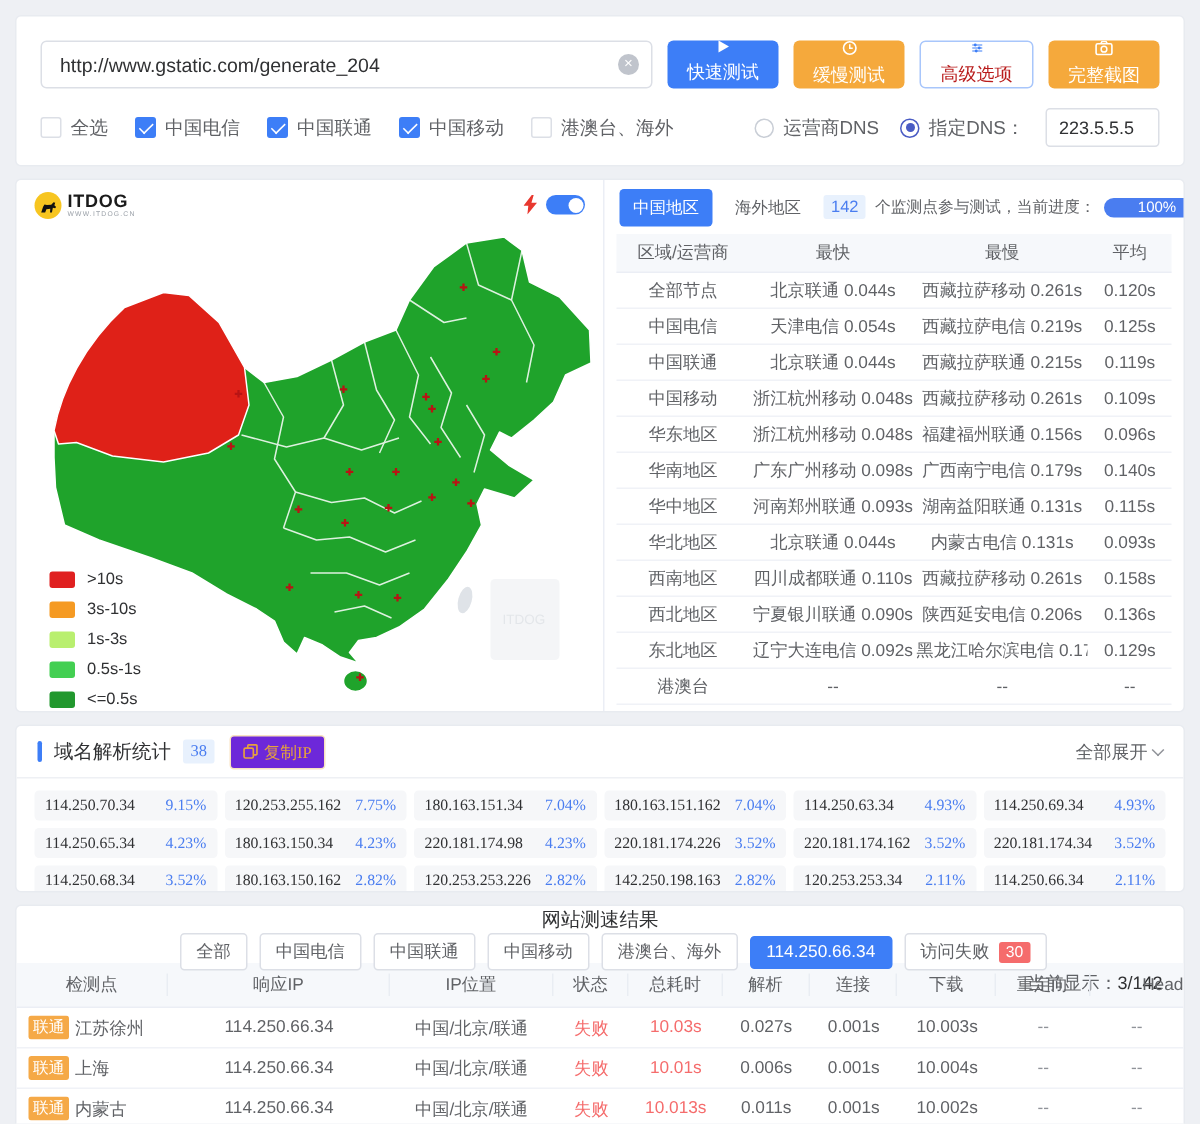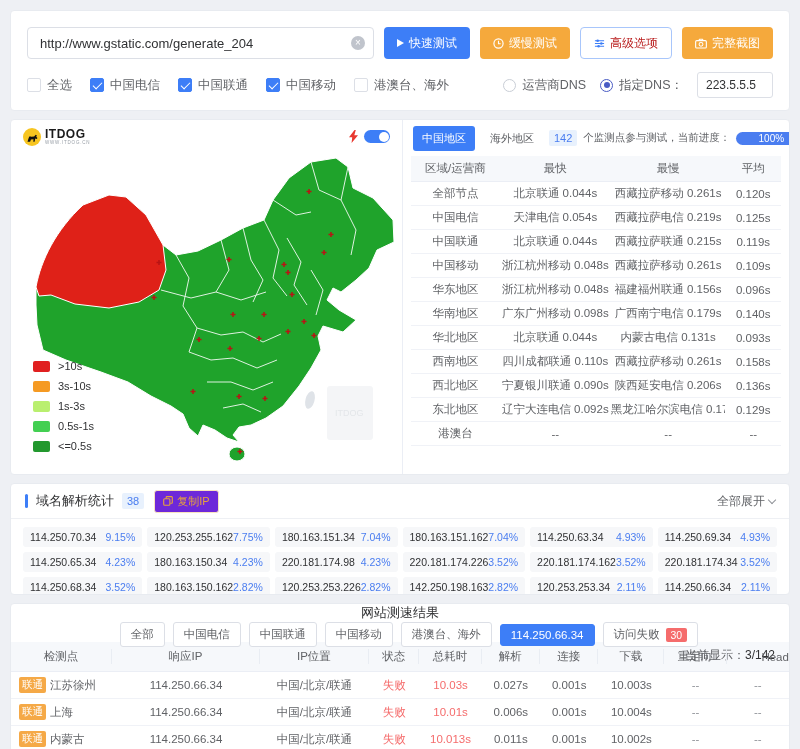--- a/index.html
+++ b/index.html
@@ -12,21 +12,21 @@
   .card-top { padding:16px 16px 12px; }
   .row1 { display:flex; align-items:center; gap:10px;border-radius:14px; }
   .url-wrap { flex:1; position:relative; }
   .url-input { width:100%; height:32px; border:1px solid #dcdfe6; border-radius:4px;
     padding:0 30px 0 12px; font-size:13px; color:#303133; outline:none;
     font-family:"Liberation Sans","DejaVu Sans",sans-serif; }
   .clear-ic { position:absolute; right:9px; top:9px; width:14px; height:14px; border-radius:50%;
     background:#c0c4cc; color:#fff; font-size:10px; line-height:14px; text-align:center; cursor:pointer; }
   .btn { height:32px; border-radius:4px; border:none; font-size:12px; padding:0 13px;
     display:inline-flex; align-items:center; gap:5px; cursor:pointer; white-space:nowrap;
-    font-family:"Liberation Sans","DejaVu Sans",sans-serif; }
+    font-family:"Liberation Sans","DejaVu Sans",sans-serif;flex-direction:column; }
   .btn-blue { background:#3d7ef7; color:#fff; }
   .btn-orange { background:#f5a93c; color:#fff; }
   .btn-plain { background:#fff; color:#b91c1c; border:1px solid #a8c6fb; }
   .tri { width:0; height:0; border-left:7px solid #fff; border-top:4.5px solid transparent; border-bottom:4.5px solid transparent; }
   .row2 { display:flex; align-items:center; margin-top:13px; font-size:12.5px; }
   .cb-group { display:flex; align-items:center; gap:18px; }
   .cb-item { display:inline-flex; align-items:center; gap:6px; cursor:pointer; }
   .cb { width:14px; height:14px; border:1px solid #dcdfe6; border-radius:2px; background:#fff; position:relative; }
   .cb.checked { background:#3d7ef7; border-color:#3d7ef7; }
   .cb.checked::after { content:""; position:absolute; left:4px; top:1px; width:4px; height:8px;
@@ -42,41 +42,41 @@
   
   .card-main { display:flex; height:356px; overflow:hidden; }
   .map-panel { width:392px; position:relative; border-right:1px solid #ebeef5; }
   .logo { position:absolute; left:12px; top:8px; display:flex; align-items:center; gap:4px; }
   .logo-circle { width:18px; height:18px; border-radius:50%; background:#f7c520; display:flex; align-items:center; justify-content:center; }
   .logo-txt { font-size:12px; font-weight:bold; color:#1b1b1b; letter-spacing:.5px; line-height:11px; }
   .logo-sub { font-size:4.5px; color:#9aa0a8; letter-spacing:.8px; }
   .map-tools { position:absolute; right:12px; top:10px; display:flex; align-items:center; gap:6px; }
   .toggle { width:26px; height:13px; border-radius:7px; background:#3d7ef7; position:relative; cursor:pointer; }
   .toggle::after { content:""; position:absolute; right:1.5px; top:1.5px; width:10px; height:10px; border-radius:50%; background:#fff; }
-  .legend { position:absolute; left:22px; bottom:22px; }
+  .legend { position:absolute; left:22px; bottom:2px; }
   .lg-item { display:flex; align-items:center; gap:8px; margin-top:8px; }
   .lg-swatch { width:17px; height:11px; border-radius:2px; }
   .lg-label { font-size:11px; color:#303133; }
 
   .region-panel { flex:1; padding:0 8px; min-width:0; }
   .rp-top { display:flex; align-items:center; height:36px; gap:6px; padding:0 2px; }
   .tab-pill { font-size:11px; padding:5px 9px; border-radius:3px; cursor:pointer; color:#606266; white-space:nowrap; }
   .tab-pill.active { background:#3d7ef7; color:#fff; }
   .count-badge { background:#e8f1fd; color:#4a7df0; font-size:11px; padding:2px 5px; border-radius:2px; }
   .rp-caption { font-size:10.5px; color:#606266; white-space:nowrap; }
   .progress { flex:1; height:13px; border-radius:7px; background:#4a7df0; position:relative; min-width:70px; }
   .progress span { position:absolute; inset:0; color:#fff; font-size:10px; text-align:center; line-height:13px; }
   .rtable { width:100%; font-size:11.5px; }
   .rtr { display:flex; align-items:center; height:24px; border-bottom:1px solid #f0f2f7; white-space:nowrap; }
   .rtr.head { background:#f6f8fb; color:#606266; height:26px; border-bottom:1px solid #ebeef5; }
   .rtd { text-align:center; overflow:hidden; }
   .rtd:nth-child(1){ width:24%; } .rtd:nth-child(2){ width:30%; } .rtd:nth-child(3){ width:31%; } .rtd:nth-child(4){ width:15%; }
 
   
-  .card-dns { height:112px; overflow:hidden; }
+  .card-dns { height:112px; overflow:hidden;font-family:Liberation Serif, serif; }
   .sec-head { display:flex; align-items:center; height:35px; padding:0 14px; border-bottom:1px solid #eef0f4; }
   .blue-bar { width:3px; height:14px; background:#3d7ef7; border-radius:2px; margin-right:8px; }
   .sec-title { font-size:13px; color:#303133; }
   .copy-btn { margin-left:10px; background:#6d28d9; color:#e6a23c; font-size:11px; padding:3px 8px;
     border-radius:3px; display:inline-flex; align-items:center; gap:4px; cursor:pointer; border:1px solid #f8e3c0; }
   .expand { margin-left:auto; font-size:12px; color:#606266; display:flex; align-items:center; gap:4px; cursor:pointer; }
   .chev { width:6px; height:6px; border-right:1.4px solid #909399; border-bottom:1.4px solid #909399; transform:rotate(45deg); margin-top:-3px; }
   .dns-grid { display:grid; grid-template-columns:repeat(6,1fr); gap:5px; padding:8px 12px; }
   .dns-cell { background:#f6f7f9; border-radius:3px; height:20px; display:flex; align-items:center;
     justify-content:space-between; padding:0 7px; font-size:10.5px; white-space:nowrap; }
@@ -355,20 +355,26 @@
               <span class="rtd">0.096s</span>
             </div>
 
             <div class="rtr">
               <span class="rtd">华南地区</span>
               <span class="rtd">广东广州移动 0.098s</span>
               <span class="rtd">广西南宁电信 0.179s</span>
               <span class="rtd">0.140s</span>
             </div>
 
+            <div class="rtr">
+              <span class="rtd">华中地区</span>
+              <span class="rtd">河南郑州联通 0.093s</span>
+              <span class="rtd">湖南益阳联通 0.131s</span>
+              <span class="rtd">0.115s</span>
+            </div>
 
             <div class="rtr">
               <span class="rtd">华北地区</span>
               <span class="rtd">北京联通 0.044s</span>
               <span class="rtd">内蒙古电信 0.131s</span>
               <span class="rtd">0.093s</span>
             </div>
 
             <div class="rtr">
               <span class="rtd">西南地区</span>

